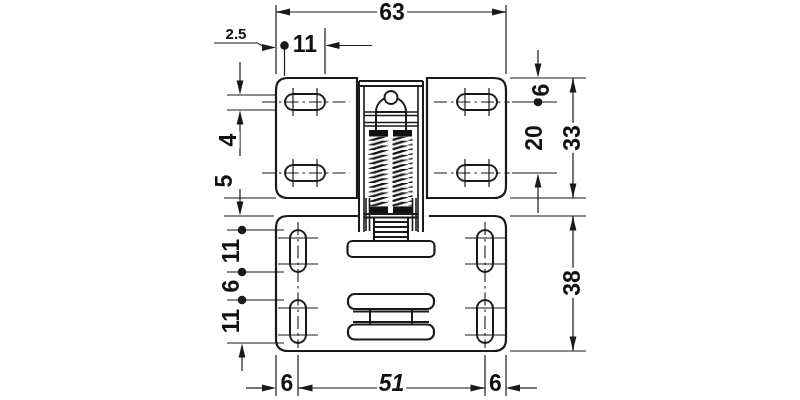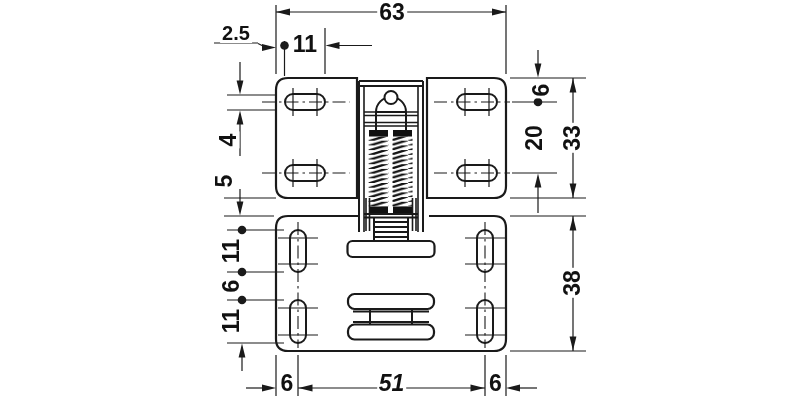--- a/index.html
+++ b/index.html
@@ -3,21 +3,21 @@
 <meta charset="utf-8">
 <style>
   html,body{margin:0;padding:0;background:#fff;}
   #stage{position:relative;width:692px;height:400px;background:#ffffff;overflow:hidden;
          font-family:"Liberation Sans",sans-serif;}
   #stage svg{position:absolute;left:0;top:0;}
   .lbl,.lblr{position:absolute;font-weight:bold;font-size:23px;line-height:1;color:#111;
              background:#fff;padding:0 2px;white-space:nowrap;
              transform:translate(-50%,-50%);}
   .lblr{transform:translate(-50%,-50%) rotate(-90deg);}
-  .sm{font-size:20px;}
+  .sm{font-size:15px;}
 </style>
 </head>
 <body>
 
 <div id="stage">
 <svg width="800" height="400" viewBox="0 0 800 400">
   <defs>
     <pattern id="coil" x="368" y="136" width="20" height="4.7" patternUnits="userSpaceOnUse">
       <path d="M0,5.4 L20,-0.7" stroke="#111" stroke-width="2.3" fill="none"></path>
     </pattern>

